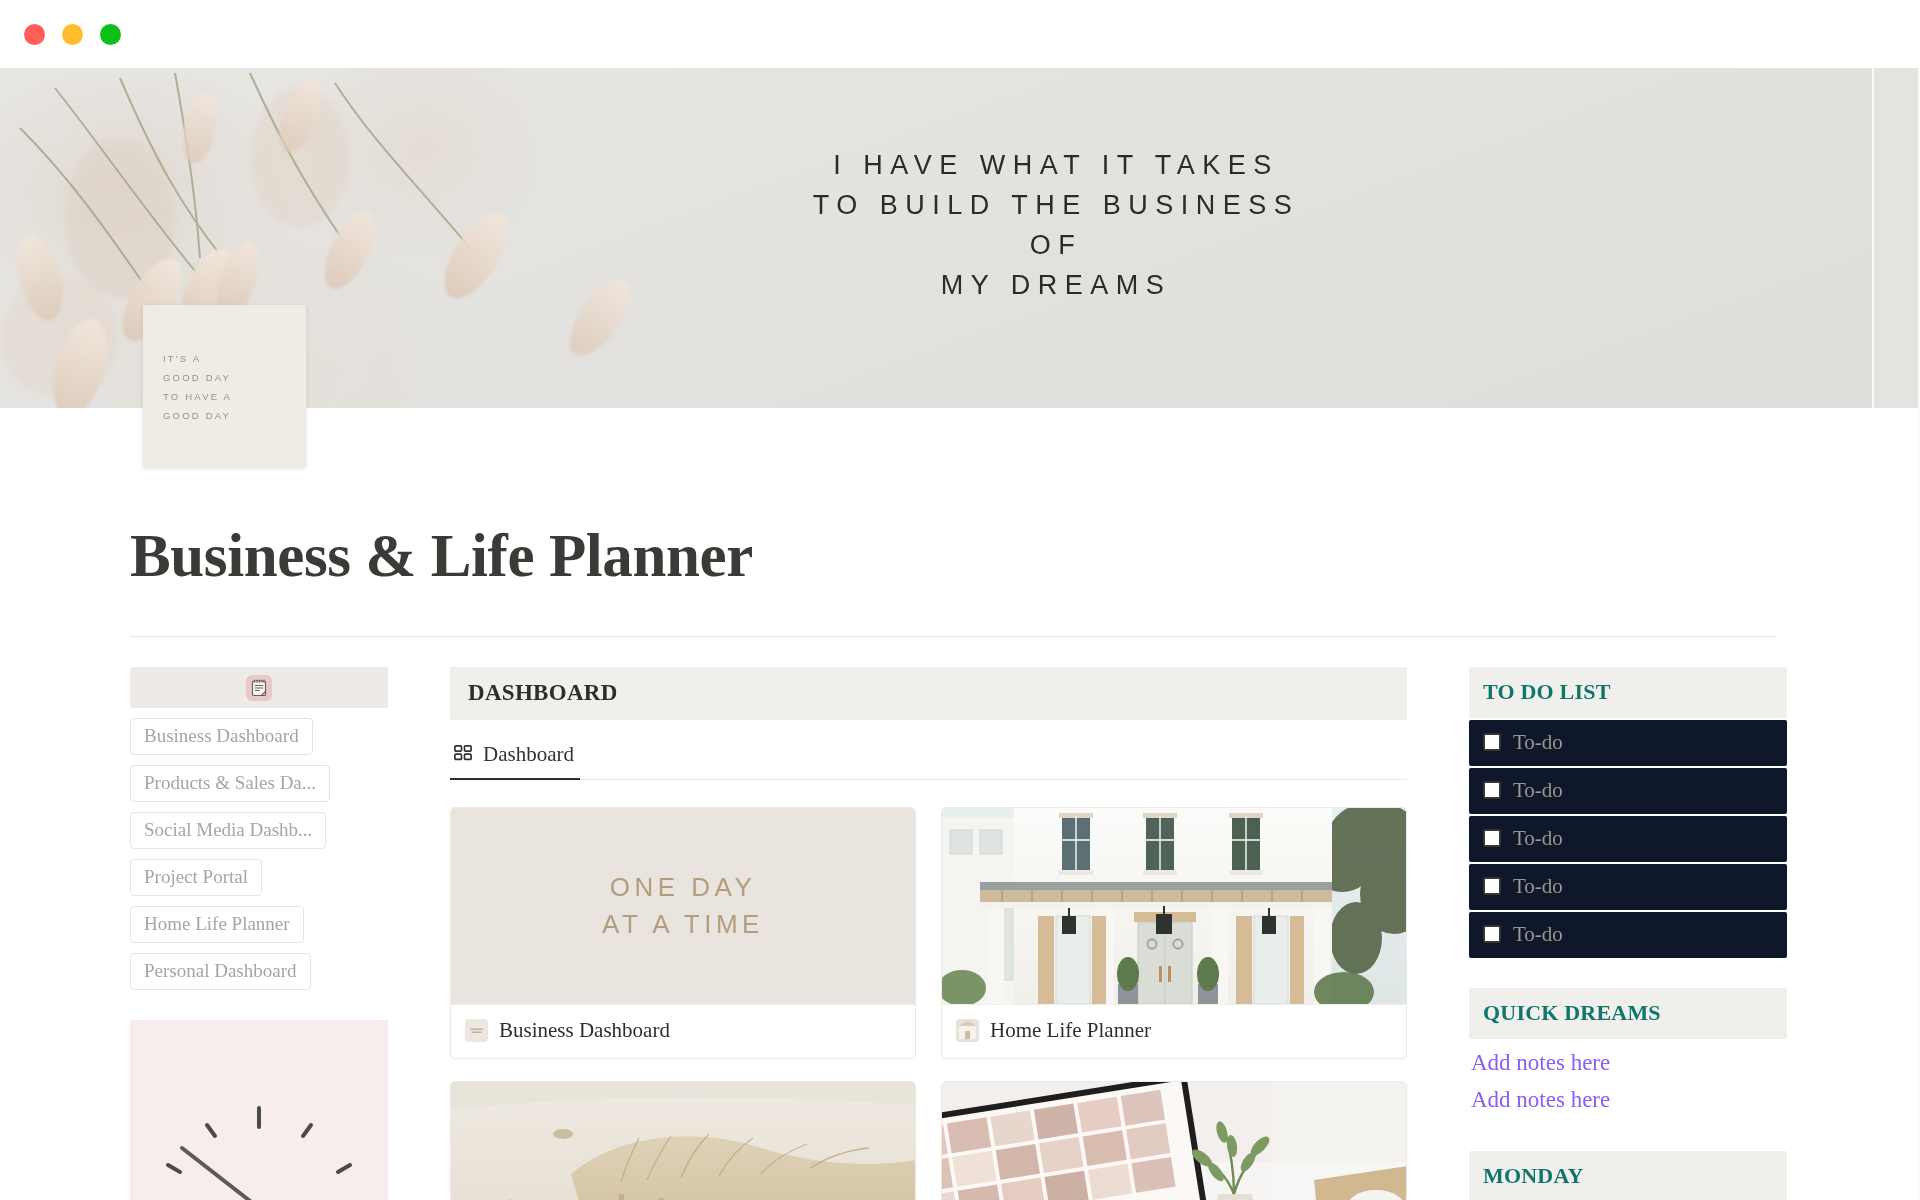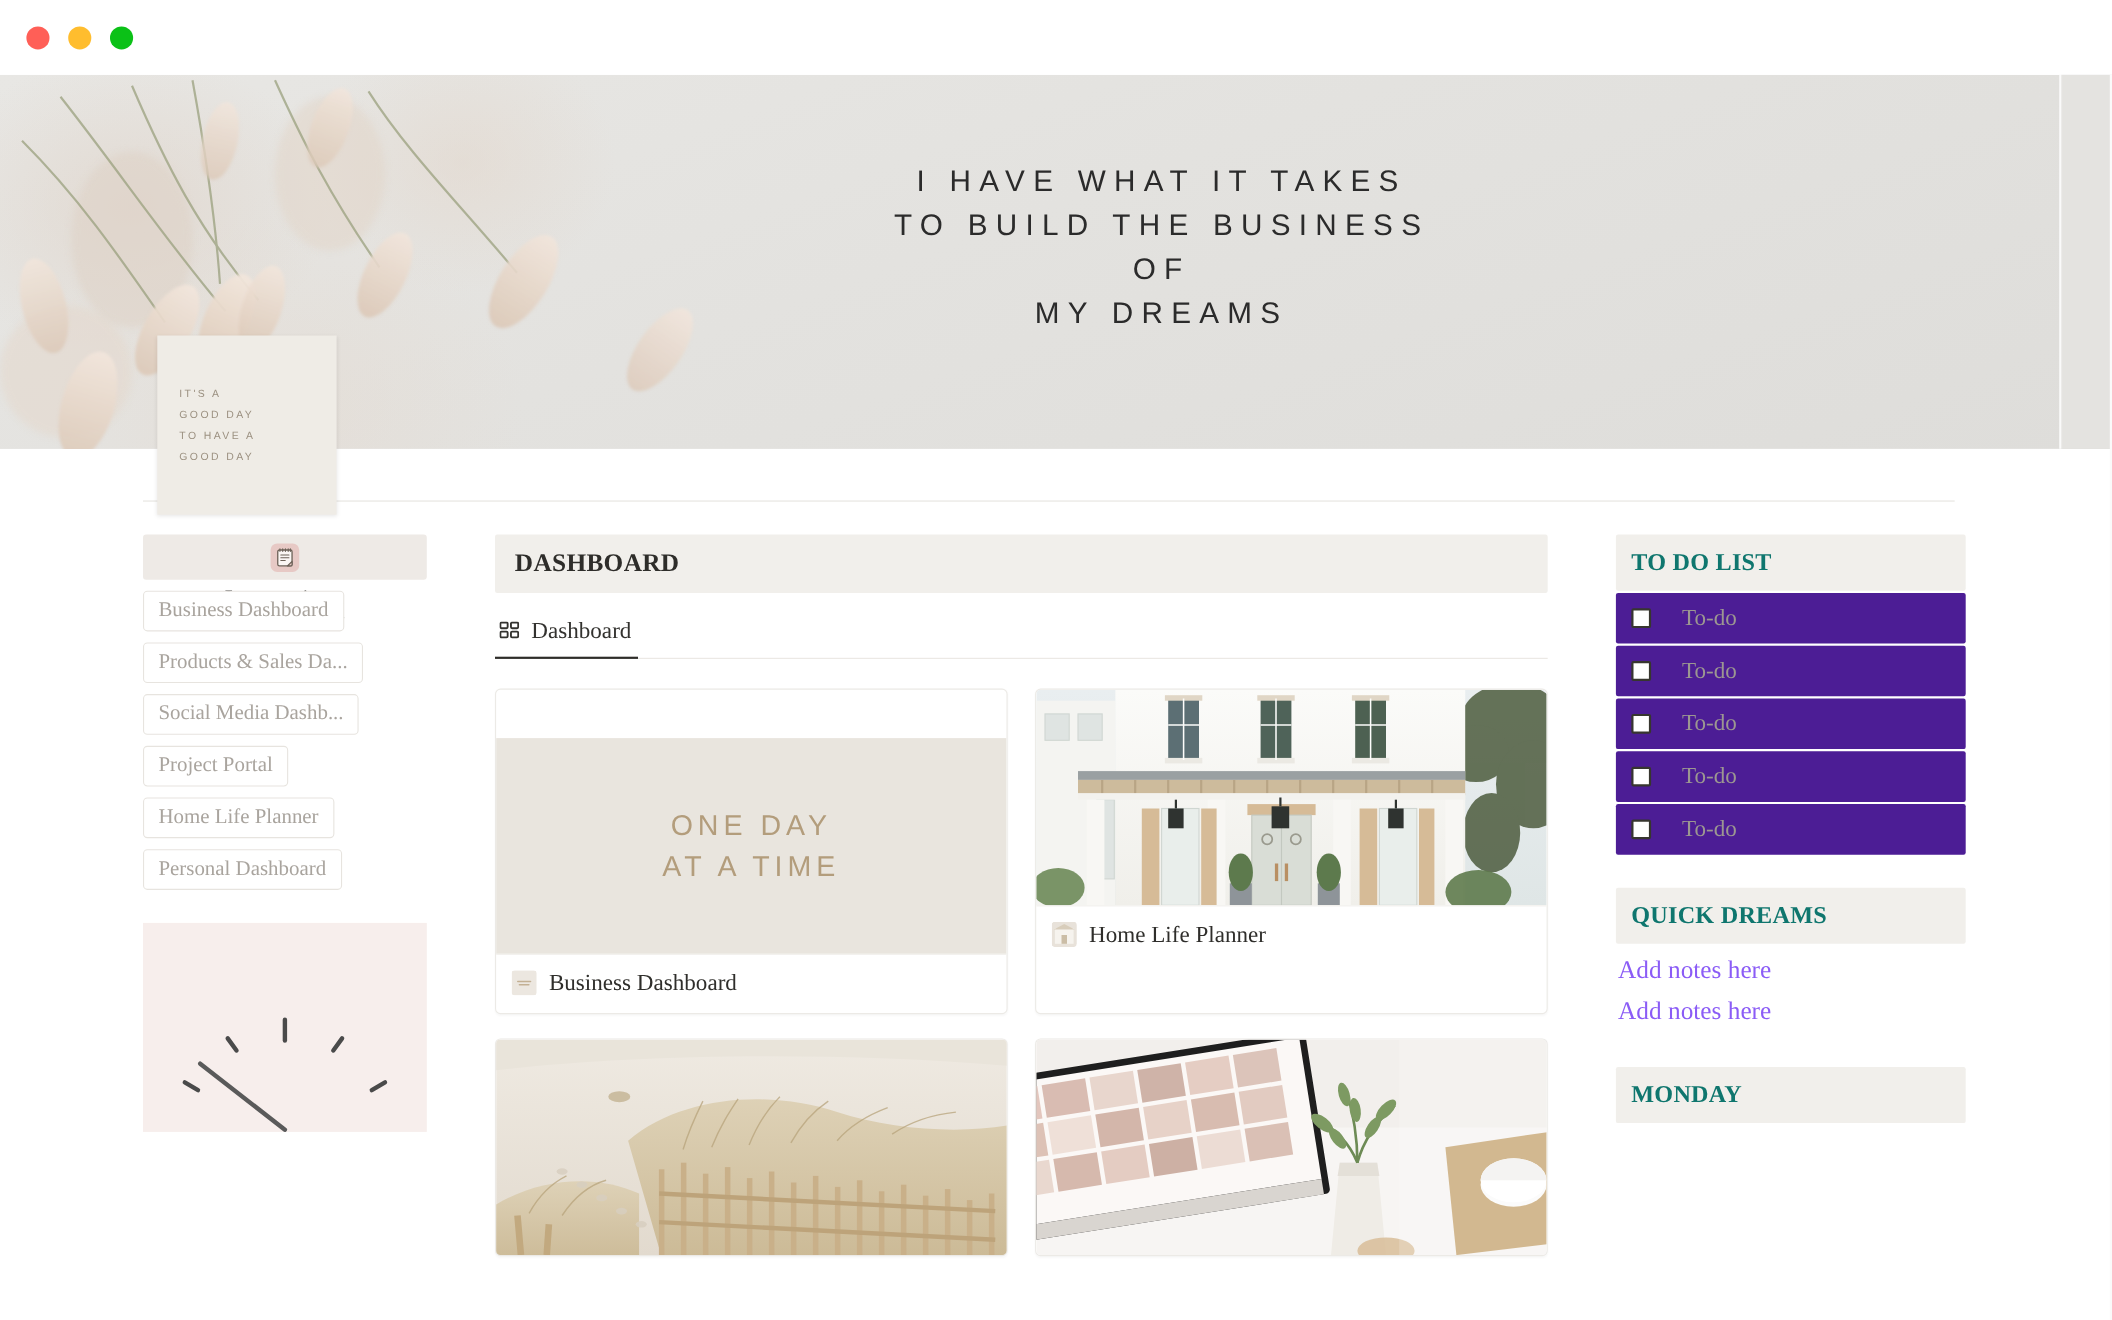--- a/index.html
+++ b/index.html
@@ -242,21 +242,21 @@
     border-radius: 3px;
     flex: none;
     overflow: hidden;
     position: relative;
   }
   .card-label { font-size: 21px; color: #2f2e2b; }
 
   
   .media-quote {
     background: #e9e5de;
-    display: flex; align-items: center; justify-content: center; margin-top: 44px;
+    display: flex; align-items: center; justify-content: center;
   }
   .media-quote-text {
     font-family: "Liberation Sans", "DejaVu Sans", sans-serif;
     font-size: 26px;
     letter-spacing: 4.5px;
     line-height: 1.42;
     color: #b39d7c;
     text-align: center;
     white-space: pre-line;
   }
@@ -265,25 +265,25 @@
   .rail-head {
     background: #f1efeb;
     padding: 12px 14px 13px;
     font-size: 22px;
     font-weight: 700;
     color: #0f766e;
     letter-spacing: .2px;
     border-radius: 2px;
   }
   .todo-row {
-    background: #4c1d95;
+    background: #0f172a;
     margin-top: 2px;
     display: flex;
     align-items: center;
-    gap: 28px;
+    gap: 12px;
     padding: 10px 14px 11px;
     border-radius: 2px;
   }
   .checkbox {
     width: 18px; height: 18px;
     border: 2px solid #37362f;
     border-radius: 2px;
     background: #fff;
     flex: none;
     cursor: pointer;
@@ -363,20 +363,21 @@
 
 <div class="page-icon">
   <div class="page-icon-text">IT'S A
 GOOD DAY
 TO HAVE A
 GOOD DAY</div>
 </div>
 
 <div class="page">
 
+  <h1 class="page-title">Business &amp; Life Planner</h1>
   <div class="title-rule"></div>
 
   <div class="columns">
 
     <div class="col-left">
 
       <div class="nav-item-active">
         <span class="nav-icon">
           <svg width="16" height="18" viewBox="0 0 16 18" fill="none">
             <rect x="1.5" y="2" width="13" height="14.5" rx="1.6" fill="#fbf6f4" stroke="#6d6258" stroke-width="1.2"></rect>

